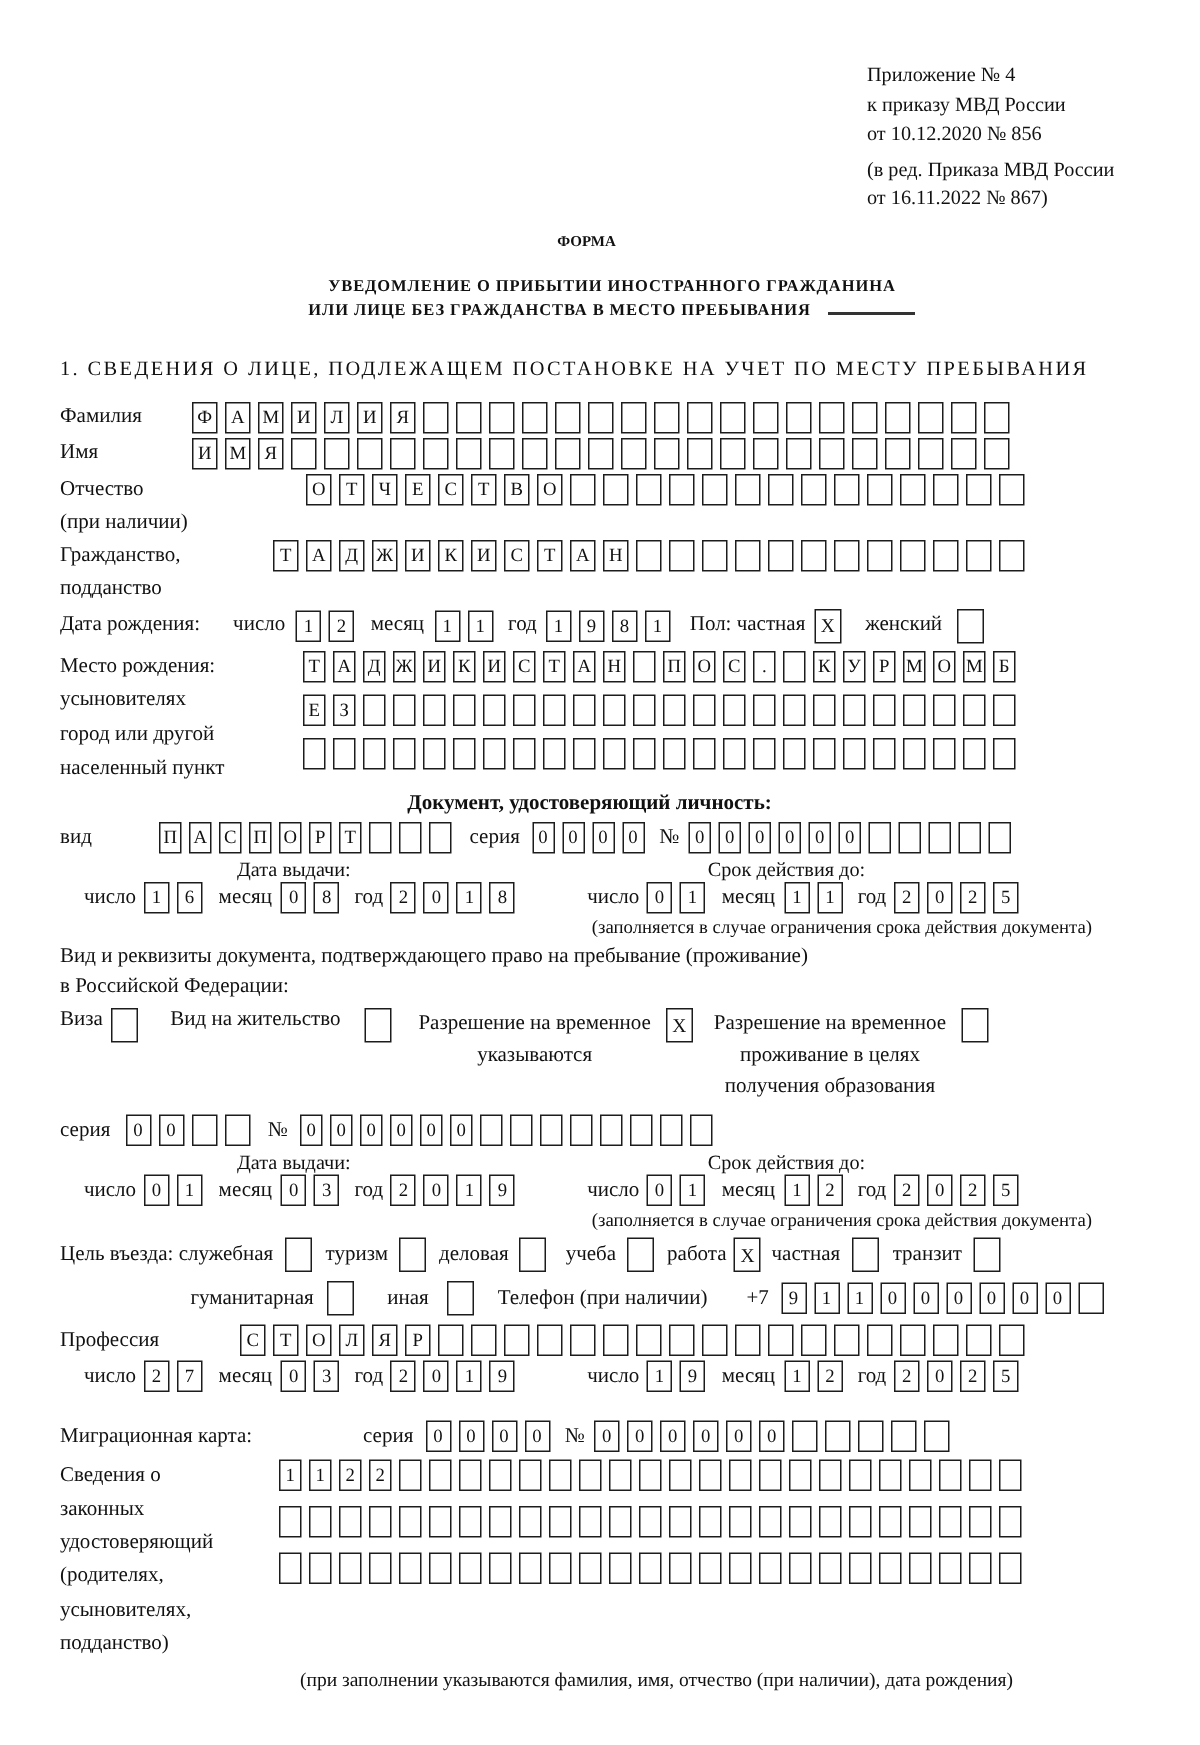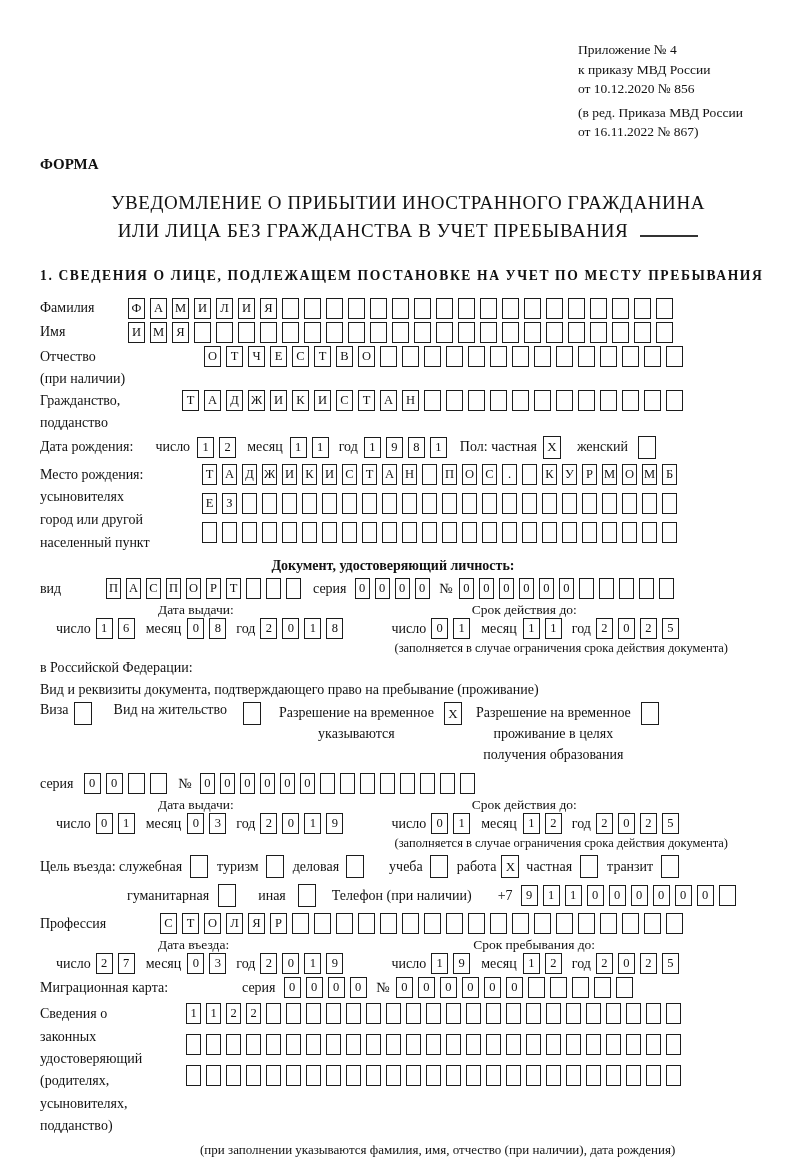--- a/index.html
+++ b/index.html
@@ -6,26 +6,26 @@
   html,body { background:#ffffff; }
   body {
     width:800px; height:1163px; overflow:hidden;
     color:#111; font-family:"Liberation Serif", "DejaVu Serif", serif;
     font-size:14px;
   }
   .page { width:800px; height:1163px; padding:40px 24px 0 40px; position:relative; }
 
   .note { margin-left:538px; font-size:13.5px; line-height:1.45; }
   .note2 { margin-top:4px; }
-  .forma { text-align:left; padding-right:34px; font-weight:bold; font-size:15px; margin-top:14px; }
-
-  .title { text-align:center; font-weight:normal; font-size:19px; letter-spacing:0.6px; margin-top:16px; line-height:1.5; }
+  .forma { text-align:center; padding-right:34px; font-weight:bold; font-size:10px; margin-top:14px; }
+
+  .title { text-align:center; font-weight:bold; font-size:11px; letter-spacing:0.6px; margin-top:16px; line-height:1.5; }
   .uline { display:inline-block; width:58px; border-bottom:2px solid #333; margin-left:12px; vertical-align:baseline; }
 
-  .h1 { font-weight:bold; font-size:13.6px; letter-spacing:1.6px; margin-top:22px; white-space:nowrap; }
+  .h1 { font-weight:normal; font-size:13.6px; letter-spacing:1.6px; margin-top:22px; white-space:nowrap; }
 
   .row { display:flex; align-items:center; margin-bottom:3px; }
   .rowt { display:flex; align-items:flex-start; margin-bottom:3px; }
   .lbl { flex:none; }
   .cells { display:inline-flex; flex:none; column-gap:5px; }
   .cell {
     width:17px; height:21px; border:1.6px solid #1c1c1c; flex:none;
     display:inline-flex; align-items:center; justify-content:center;
     font-size:12.5px; background:#fff;
   }
@@ -56,21 +56,21 @@
     <div class="note2">
         <div>(в ред. Приказа МВД России</div>
         <div>от 16.11.2022 № 867)</div>
       </div>
   </div>
 
   <div class="forma">ФОРМА</div>
 
   <div class="title">
     <div>УВЕДОМЛЕНИЕ О ПРИБЫТИИ ИНОСТРАННОГО ГРАЖДАНИНА</div>
-    <div><span>ИЛИ ЛИЦА БЕЗ ГРАЖДАНСТВА В УЧЕТ ПРЕБЫВАНИЯ</span><span class="uline"></span></div>
+    <div><span>ИЛИ ЛИЦЕ БЕЗ ГРАЖДАНСТВА В МЕСТО ПРЕБЫВАНИЯ</span><span class="uline"></span></div>
   </div>
 
   <div class="h1">1. СВЕДЕНИЯ О ЛИЦЕ, ПОДЛЕЖАЩЕМ ПОСТАНОВКЕ НА УЧЕТ ПО МЕСТУ ПРЕБЫВАНИЯ</div>
 
   <div style="height:14px"></div>
 
   <div class="row">
     <span class="lbl" style="width:88px">Фамилия</span>
     <span class="cells">
         <span class="cell">Ф</span>
@@ -383,22 +383,22 @@
     <span class="lbl" style="margin-left:10px;margin-right:5px">год</span>
     <span class="cells">
         <span class="cell">2</span>
         <span class="cell">0</span>
         <span class="cell">2</span>
         <span class="cell">5</span>
       </span>
   </div>
   <div class="vnote">(заполняется в случае ограничения срока действия документа)</div>
 
+  <div style="margin-bottom:4px">Вид и реквизиты документа, подтверждающего право на пребывание (проживание)</div>
   <div style="margin-bottom:6px">в Российской Федерации:</div>
-  <div style="margin-bottom:4px">Вид и реквизиты документа, подтверждающего право на пребывание (проживание)</div>
 
   <div class="rowt" style="margin-bottom:8px">
     <span class="lbl">Виза</span>
     <span class="box" style="margin-left:5px"></span>
     <span class="lbl" style="margin-left:22px">Вид на жительство</span>
     <span class="box" style="margin-left:16px"></span>
     <span class="lbl optlines" style="margin-left:18px">
         <div>Разрешение на временное</div>
         <div>указываются</div>
       </span>
@@ -480,21 +480,21 @@
   </div>
   <div class="vnote">(заполняется в случае ограничения срока действия документа)</div>
 
   <div class="row" style="margin-bottom:6px">
     <span class="lbl">Цель въезда: служебная</span>
     <span class="box" style="margin-left:8px"></span>
     <span class="lbl" style="margin-left:9px">туризм</span>
     <span class="box" style="margin-left:7px"></span>
     <span class="lbl" style="margin-left:9px">деловая</span>
     <span class="box" style="margin-left:7px"></span>
-    <span class="lbl" style="margin-left:25px">учеба</span>
+    <span class="lbl" style="margin-left:13px">учеба</span>
     <span class="box" style="margin-left:7px"></span>
     <span class="lbl" style="margin-left:9px">работа</span>
     <span class="box" style="margin-left:5px">X</span>
     <span class="lbl" style="margin-left:7px">частная</span>
     <span class="box" style="margin-left:8px"></span>
     <span class="lbl" style="margin-left:9px">транзит</span>
     <span class="box" style="margin-left:8px"></span>
   </div>
 
   <div class="row" style="margin-bottom:6px">
@@ -541,24 +541,20 @@
         <span class="cell"></span>
         <span class="cell"></span>
         <span class="cell"></span>
         <span class="cell"></span>
         <span class="cell"></span>
         <span class="cell"></span>
         <span class="cell"></span>
       </span>
   </div>
 
-  <div class="dhead">
-    <span style="margin-left:118px">Дата въезда:</span>
-    <span style="margin-left:244px">Срок пребывания до:</span>
-  </div>
   <div class="drow">
     <span class="lbl" style="margin-left:16px;margin-right:5px">число</span>
     <span class="cells">
         <span class="cell">2</span>
         <span class="cell">7</span>
       </span>
     <span class="lbl" style="margin-left:11px;margin-right:6px">месяц</span>
     <span class="cells">
         <span class="cell">0</span>
         <span class="cell">3</span>
@@ -582,21 +578,21 @@
       </span>
     <span class="lbl" style="margin-left:10px;margin-right:5px">год</span>
     <span class="cells">
         <span class="cell">2</span>
         <span class="cell">0</span>
         <span class="cell">2</span>
         <span class="cell">5</span>
       </span>
   </div>
 
-  <div class="row" style="margin-top:3px;margin-bottom:5px">
+  <div class="row" style="margin-top:19px;margin-bottom:5px">
     <span class="lbl" style="width:168px">Миграционная карта:</span>
     <span class="lbl" style="margin-left:34px;margin-right:8px">серия</span>
     <span class="cells">
         <span class="cell">0</span>
         <span class="cell">0</span>
         <span class="cell">0</span>
         <span class="cell">0</span>
       </span>
     <span class="lbl" style="margin-left:10px;margin-right:6px">№</span>
     <span class="cells">

